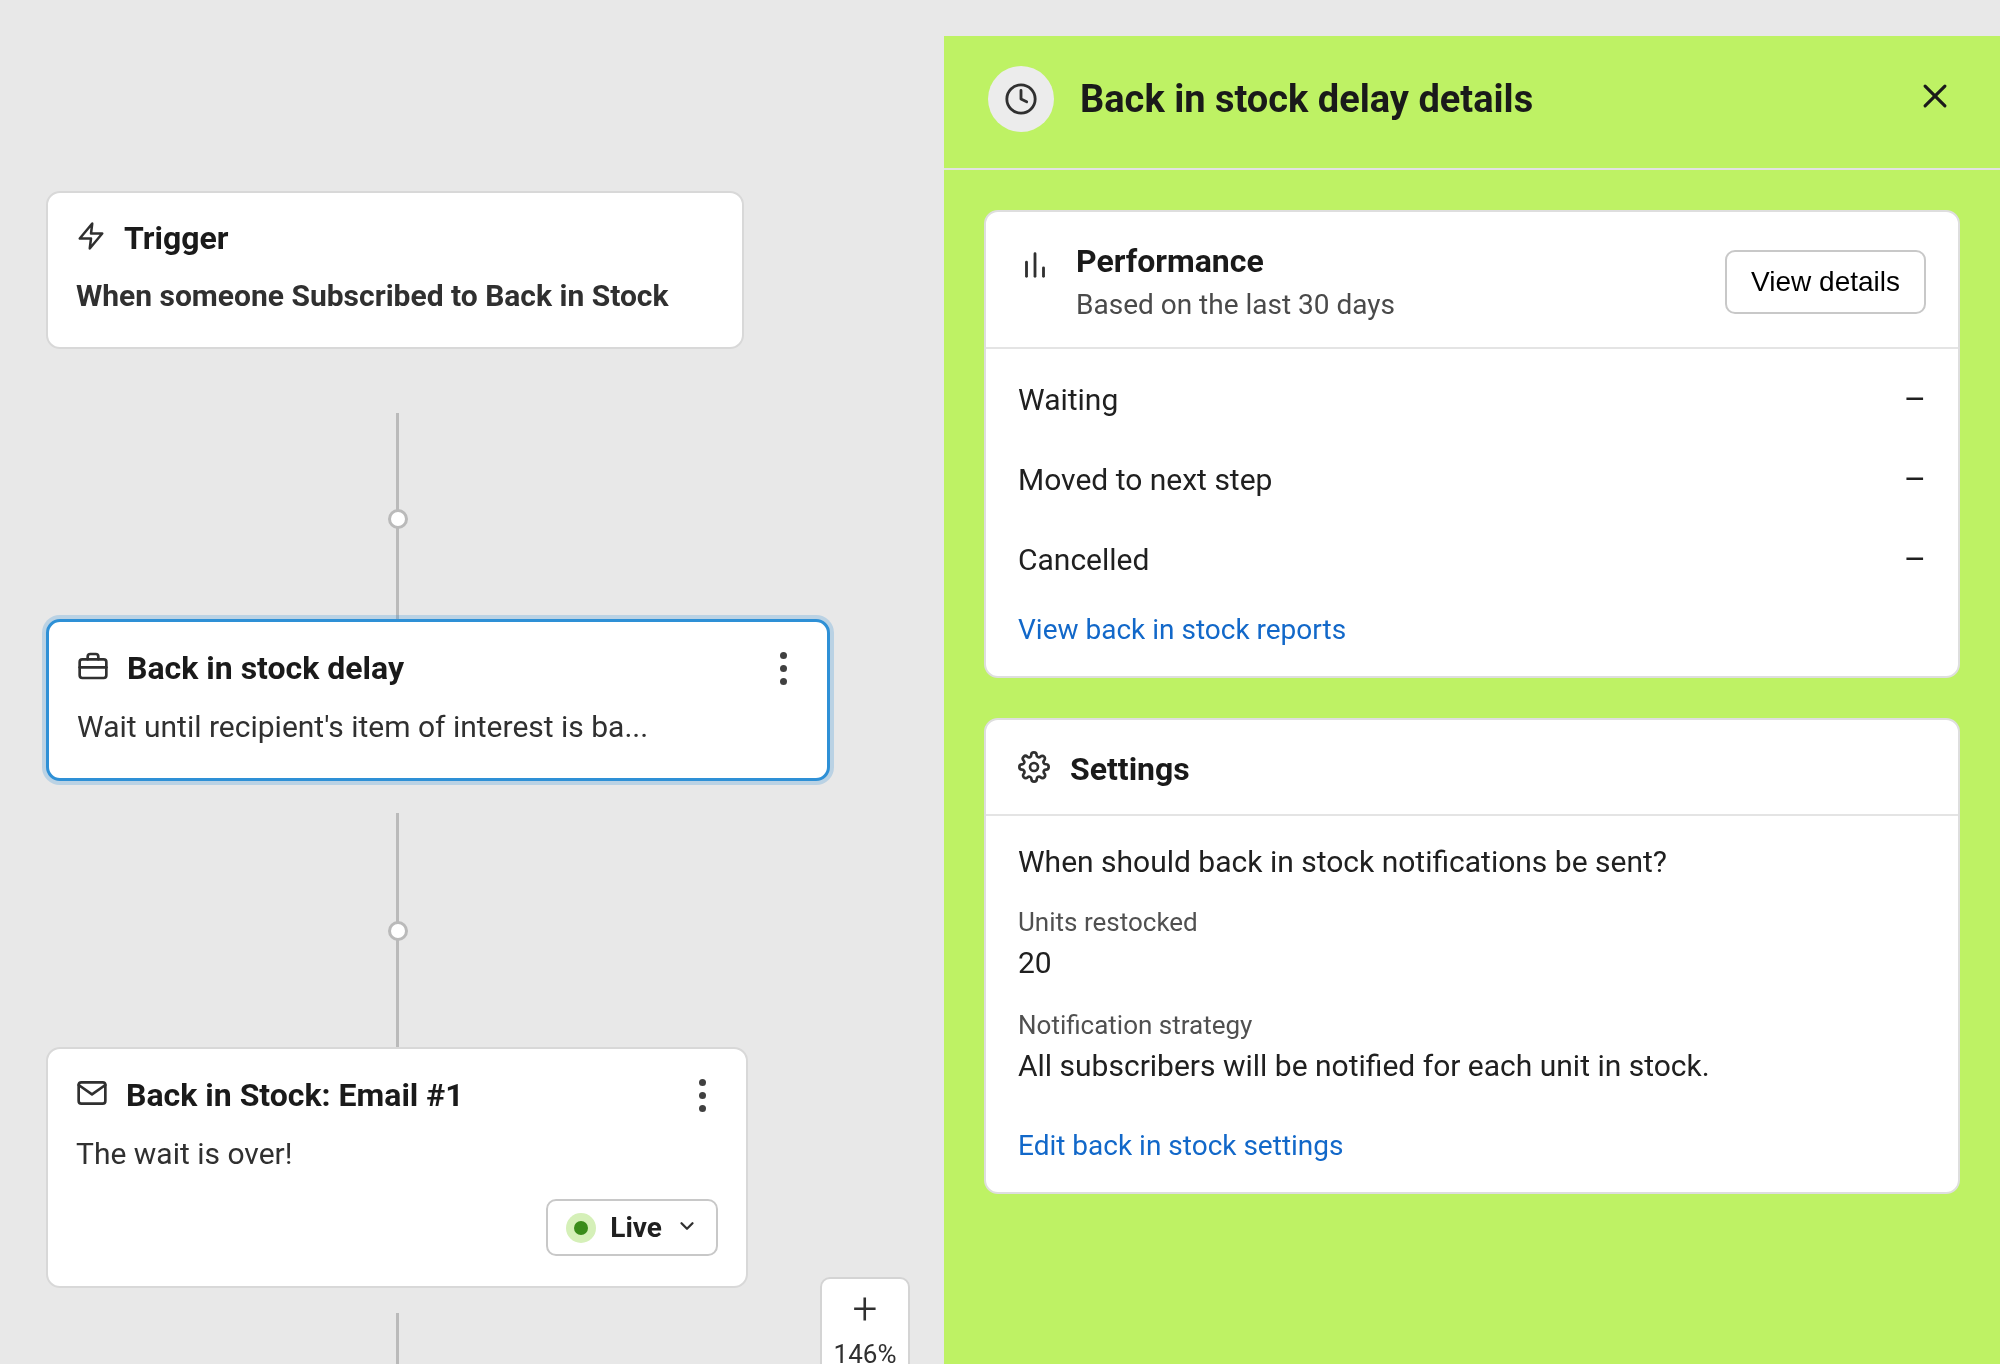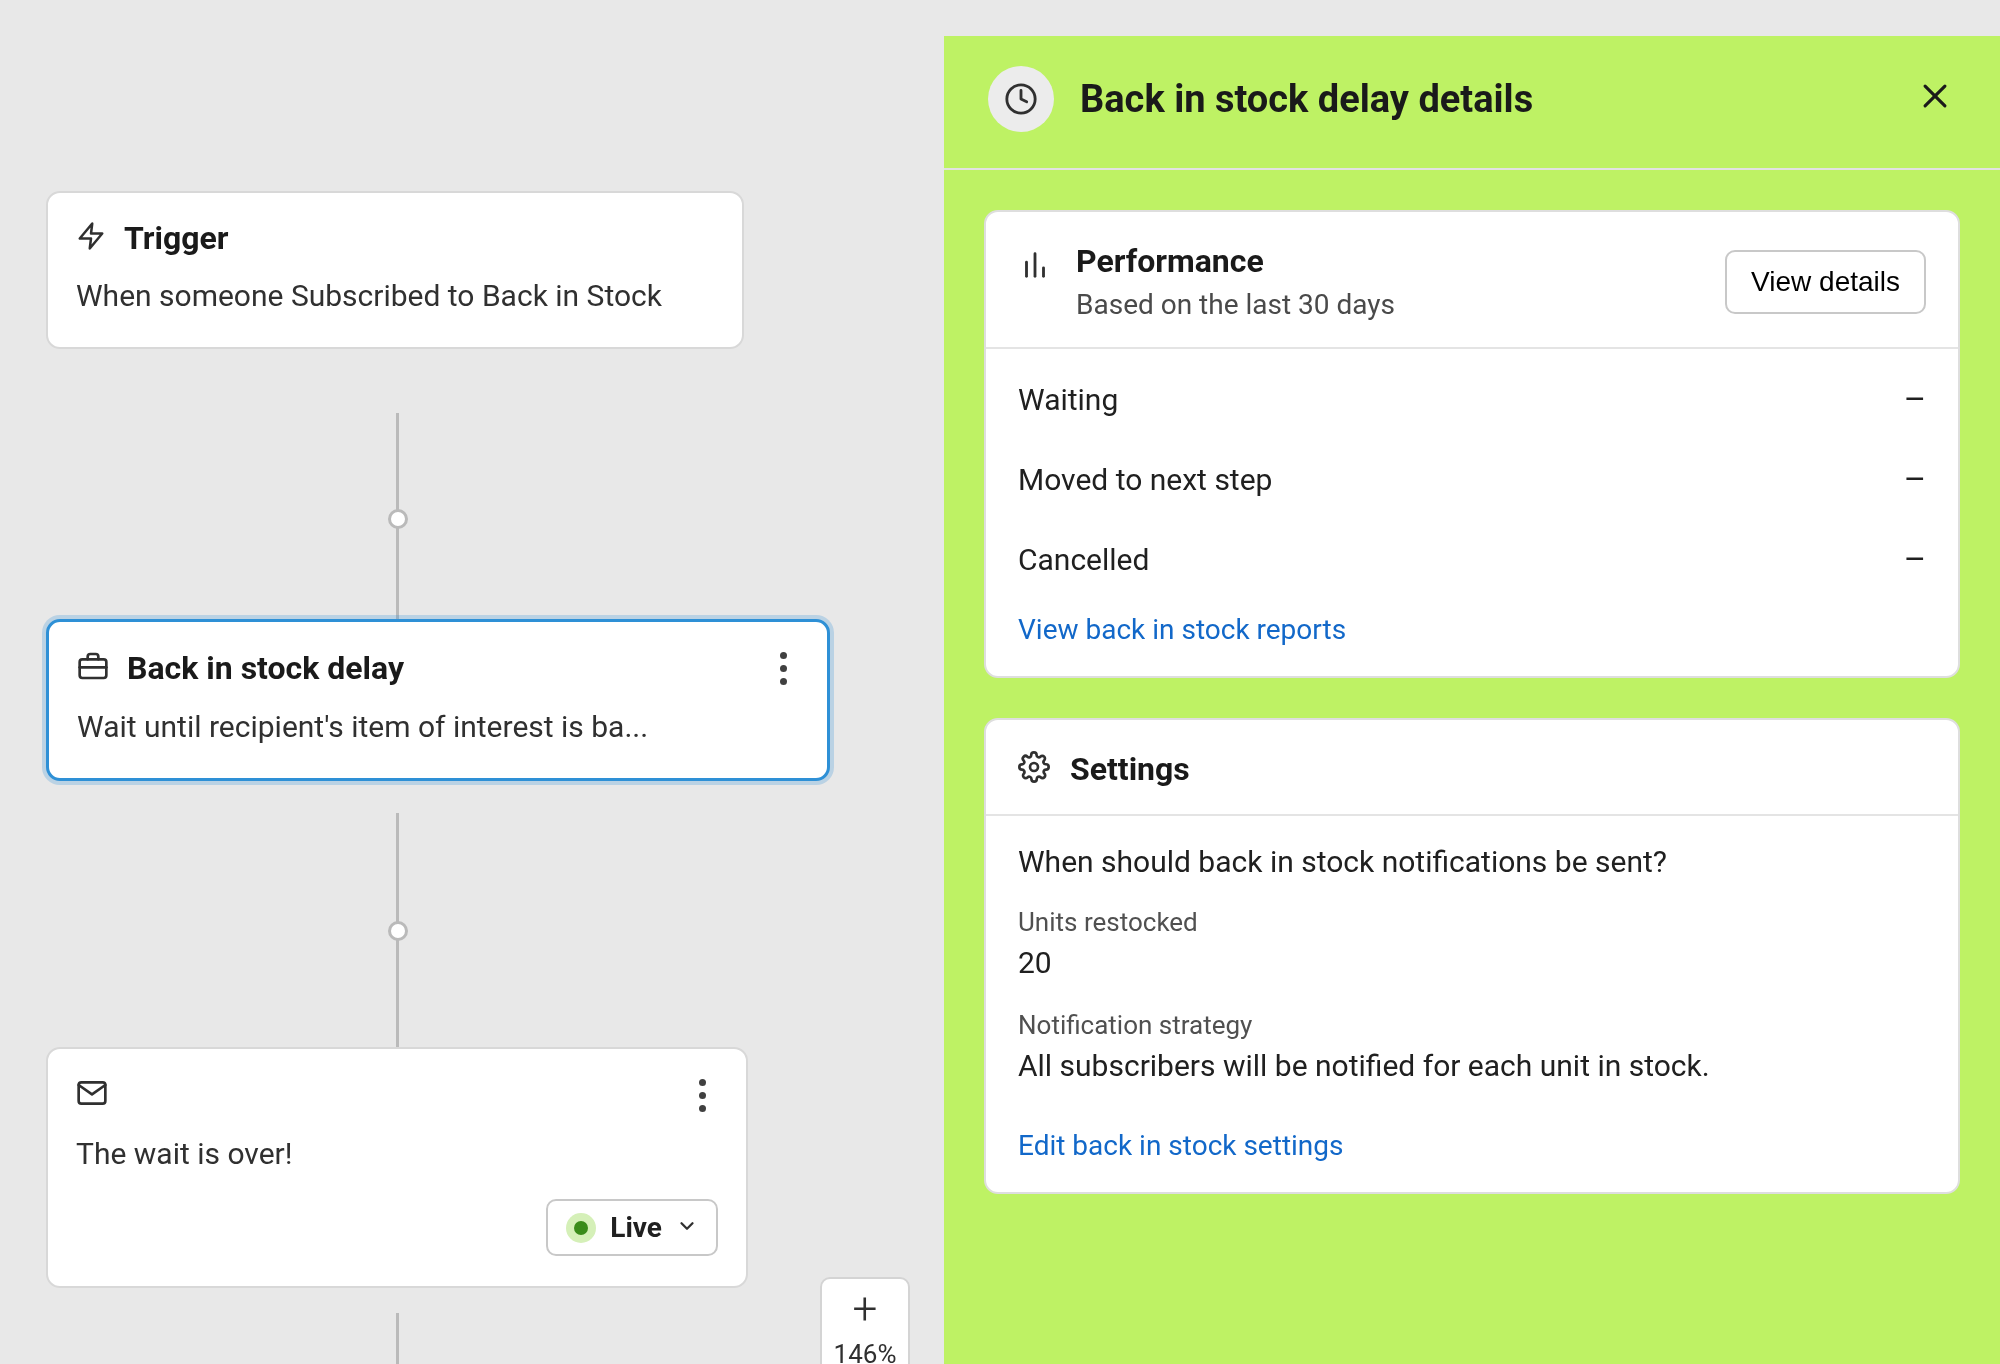--- a/index.html
+++ b/index.html
@@ -214,21 +214,21 @@
     <div class="card-header">
       <div class="card-header-left">
         <span class="icon-svg">
           <svg width="30" height="34" viewBox="0 0 24 24" fill="none" stroke="#303030" stroke-width="2" stroke-linecap="round" stroke-linejoin="round">
               <polygon points="13 2 3 14 12 14 11 22 21 10 12 10 13 2"></polygon>
             </svg>
         </span>
         <div class="card-title">Trigger</div>
       </div>
     </div>
-    <div class="card-desc" style="white-space:normal;">When someone Subscribed to Back in Stock</div>
+    <div class="card-desc" style="white-space:normal;font-weight:bold;">When someone Subscribed to Back in Stock</div>
   </div>
 
   <div class="flow-card card-delay">
     <div class="card-header">
       <div class="card-header-left">
         <span class="icon-svg">
           <svg width="32" height="32" viewBox="0 0 24 24" fill="none" stroke="#303030" stroke-width="2" stroke-linecap="round" stroke-linejoin="round">
               <rect x="2" y="7" width="20" height="14" rx="2"></rect>
               <path d="M16 7V5a2 2 0 0 0-2-2h-4a2 2 0 0 0-2 2v2"></path>
               <line x1="2" y1="13" x2="22" y2="13"></line>
@@ -247,20 +247,21 @@
 
   <div class="flow-card card-email">
     <div class="card-header">
       <div class="card-header-left">
         <span class="icon-svg">
           <svg width="32" height="32" viewBox="0 0 24 24" fill="none" stroke="#303030" stroke-width="2" stroke-linecap="round" stroke-linejoin="round">
               <rect x="2" y="4" width="20" height="16" rx="2"></rect>
               <polyline points="2,6 12,13 22,6"></polyline>
             </svg>
         </span>
+        <div class="card-title">Back in Stock: Email #1</div>
       </div>
       <div class="kebab">
           <span></span>
           <span></span>
           <span></span>
         </div>
     </div>
     <div class="card-desc" style="white-space:normal;">The wait is over!</div>
     <div class="status-select">
       <span class="status-dot-wrap">

